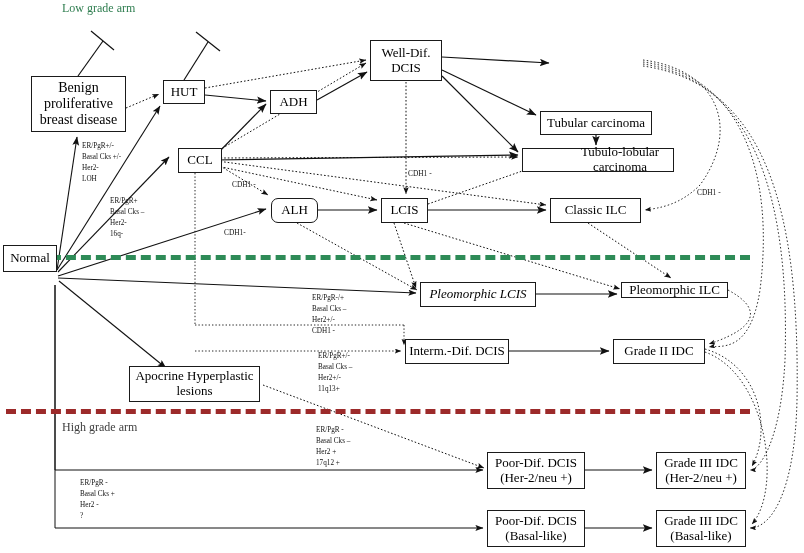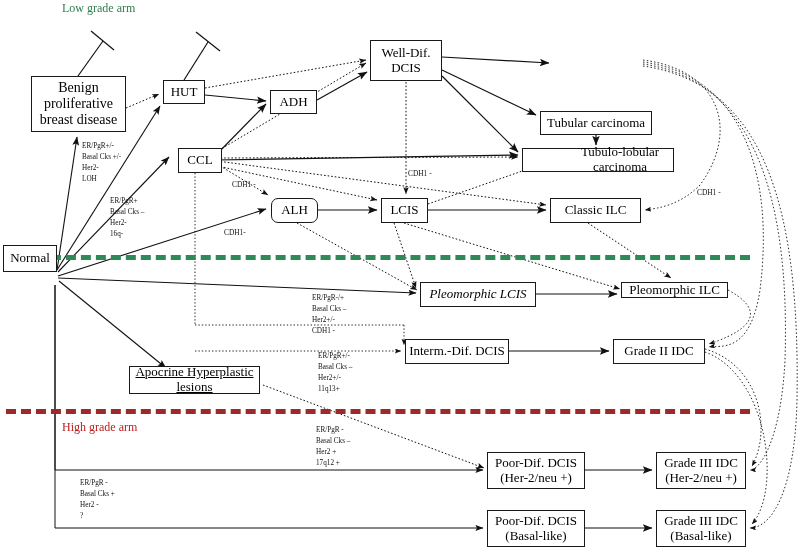--- a/index.html
+++ b/index.html
@@ -21,21 +21,21 @@
   }
   .node.small{font-size:14px;}
   .arm-label{
     position:absolute;
     font-family:"Liberation Serif", serif;
     font-size:12px;
     z-index:6;
     white-space:nowrap;
   }
   .arm-low{color:#2e7d4f;}
-  .arm-high{color:#b91c1c;}
+  .arm-high{color:#404040;}
   .ann{
     position:absolute;
     font-family:"Liberation Serif", serif;
     font-size:7.2px;
     color:#111;
     line-height:1.55;
     z-index:6;
     white-space:nowrap;
   }
   .edge-label{
@@ -176,21 +176,21 @@
   <div class="node" style="left:550px;top:198px;width:91px;height:25px;">Classic ILC</div>
 
   <div class="node" style="left:420px;top:282px;width:116px;height:25px;font-style:italic;">Pleomorphic LCIS</div>
 
   <div class="node" style="left:621px;top:282px;width:107px;height:16px;">Pleomorphic ILC</div>
 
   <div class="node" style="left:405px;top:339px;width:104px;height:25px;">Interm.-Dif. DCIS</div>
 
   <div class="node" style="left:613px;top:339px;width:92px;height:25px;">Grade II IDC</div>
 
-  <div class="node" style="left:129px;top:366px;width:131px;height:28px;white-space:pre-line;text-decoration:underline;">Apocrine Hyperplastic
+  <div class="node" style="left:129px;top:366px;width:131px;height:36px;white-space:pre-line;">Apocrine Hyperplastic
 lesions</div>
 
   <div class="node" style="left:487px;top:452px;width:98px;height:37px;white-space:pre-line;">Poor-Dif. DCIS
 (Her-2/neu +)</div>
 
   <div class="node" style="left:656px;top:452px;width:90px;height:37px;white-space:pre-line;">Grade III IDC
 (Her-2/neu +)</div>
 
   <div class="node" style="left:487px;top:510px;width:98px;height:37px;white-space:pre-line;">Poor-Dif. DCIS
 (Basal-like)</div>

